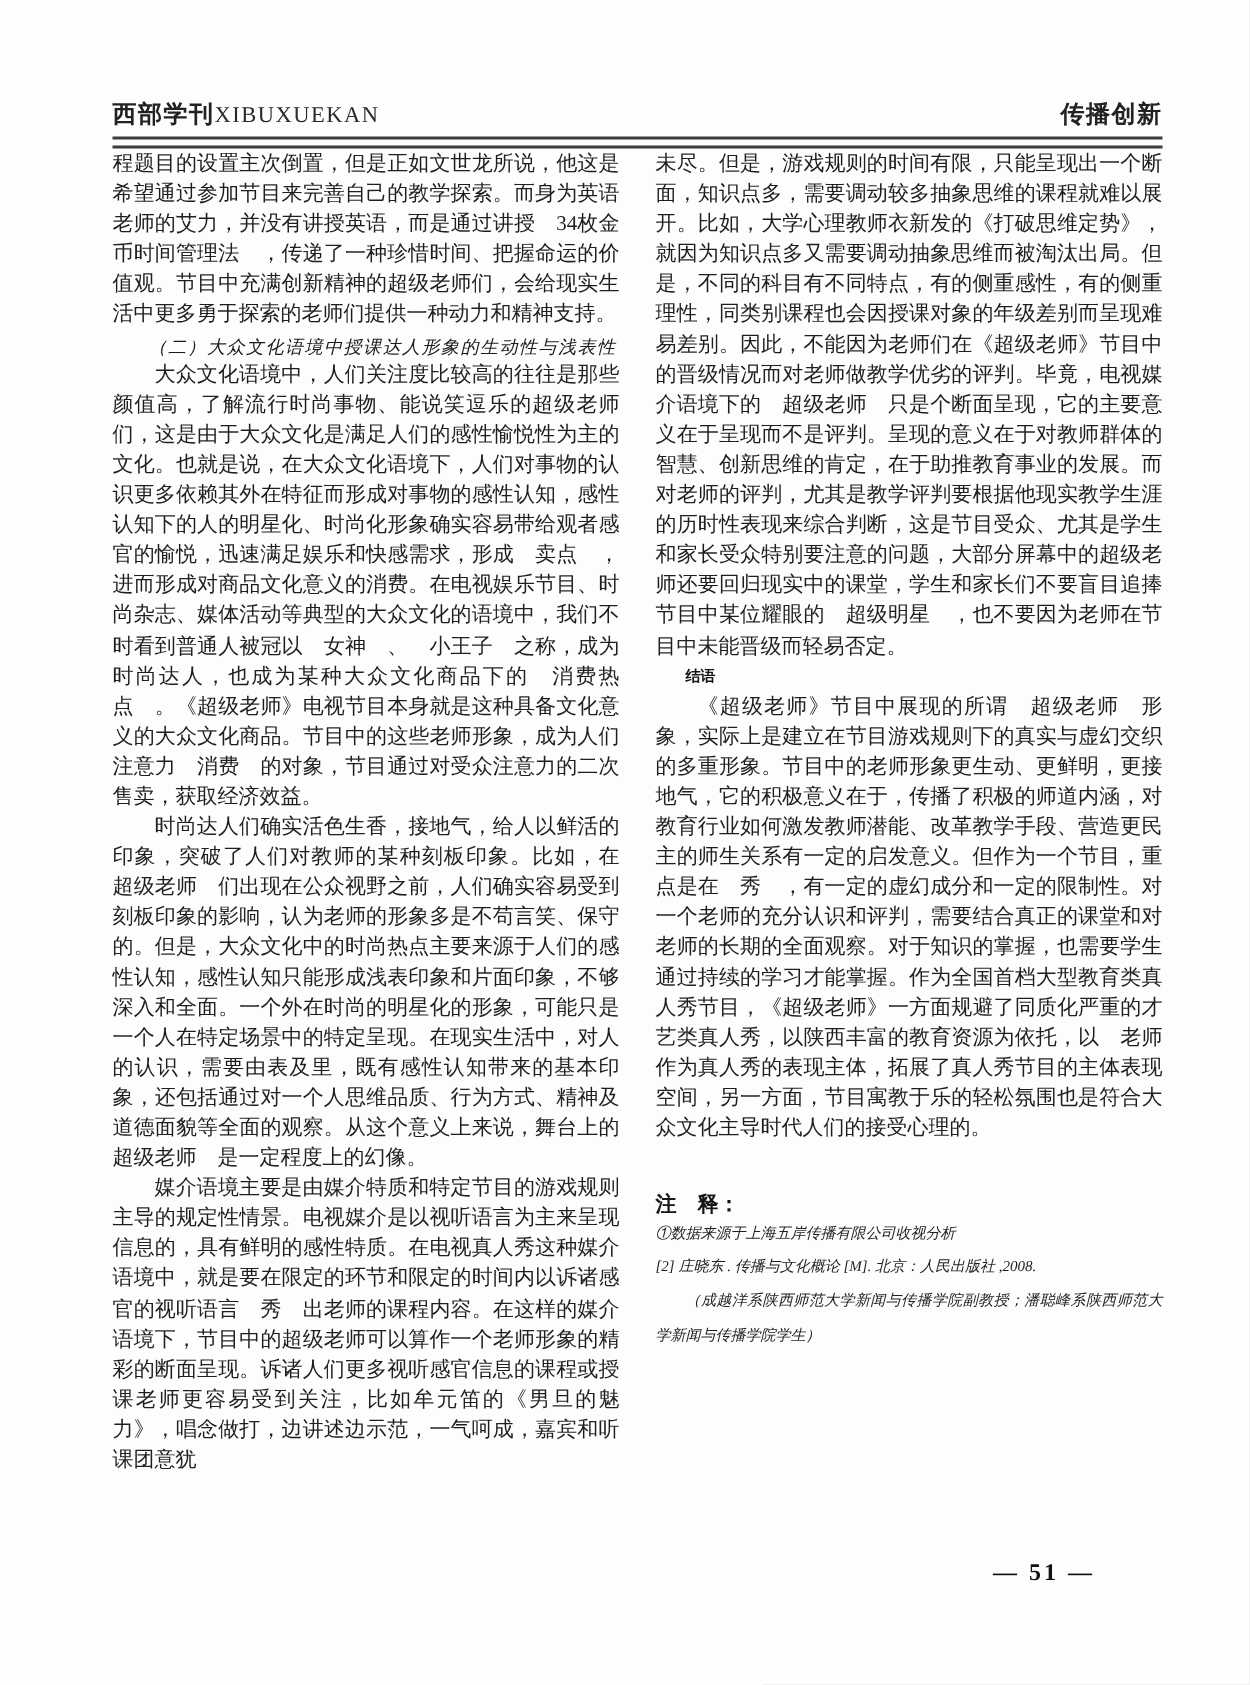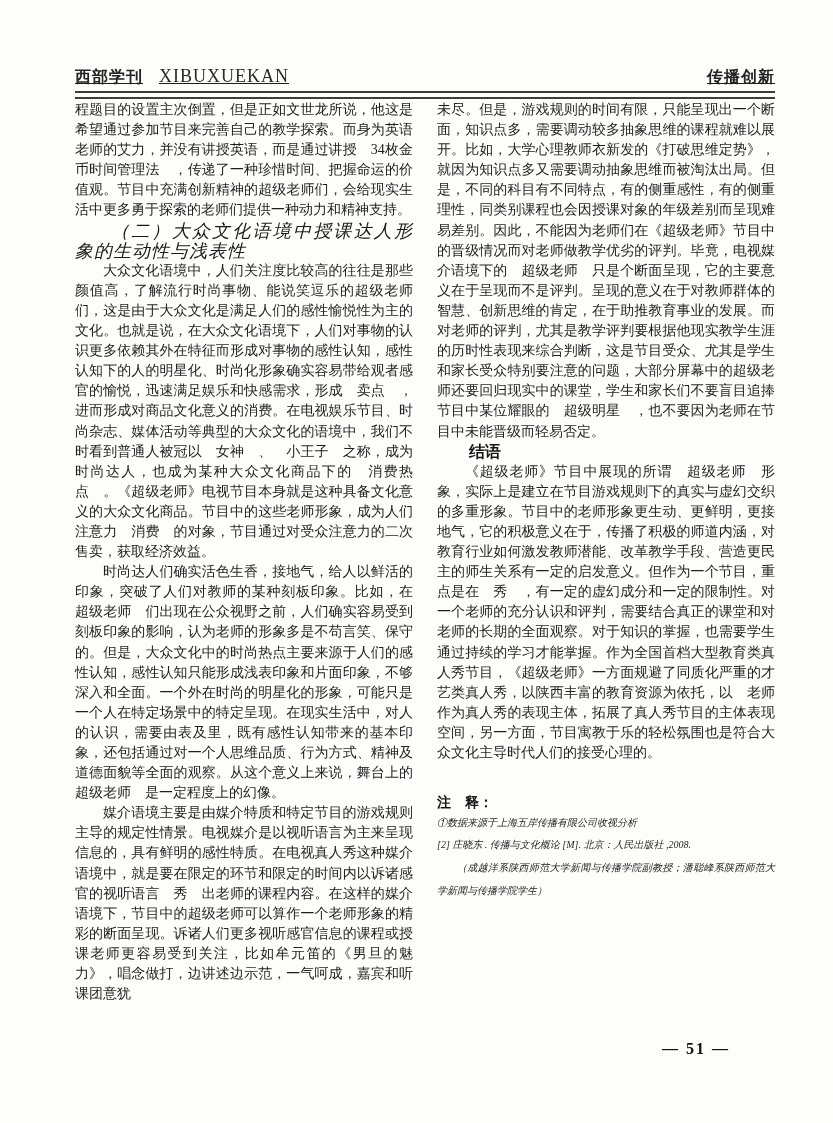--- a/index.html
+++ b/index.html
@@ -7,57 +7,57 @@
     position:relative;
     width:833px;height:1123px;
     background:#fdfdfc;
     margin:0 auto;
     font-family:"Liberation Serif","DejaVu Serif",serif;
     color:#1e1e1e;
     overflow:hidden;
   }
   .header{
     position:absolute;left:75px;right:58px;top:66px;
-    display:flex;justify-content:space-between;align-items:flex-end;text-decoration:underline;
+    display:flex;justify-content:space-between;align-items:flex-end;
   }
   .header-left{display:flex;align-items:baseline;}
   .cn-bold{
     font-family:"Liberation Sans","DejaVu Sans",sans-serif;
     font-weight:bold;font-size:16px;letter-spacing:1px;color:#222;
   }
   .pinyin{
     font-family:"Liberation Serif","DejaVu Serif",serif;
-    font-size:18px;margin-left:16px;letter-spacing:1px;color:#2a2a2a;
+    font-size:15px;letter-spacing:1px;color:#2a2a2a;
   }
   .rule{
     position:absolute;left:75px;right:58px;top:91px;
     height:4px;
     border-top:2.5px solid #3d3d3d;
     border-bottom:2px solid #3d3d3d;
   }
   .columns{
     position:absolute;left:75px;top:100px;width:700px;
     display:flex;gap:24px;
   }
   .col{width:345px;}
   p{margin:0;}
   .b{
     font-size:14px;line-height:20.1px;
     text-align:justify;text-justify:inter-character;
     color:#1e1e1e;
   }
   .ind{text-indent:2em;}
   .khead{
-    font-size:18px;line-height:20.1px;
+    font-size:12px;line-height:20.1px;
     font-style:italic;letter-spacing:1px;
     text-indent:2em;text-align:justify;color:#1a1a1a;
   }
   .bhead{
     font-family:"Liberation Sans","DejaVu Sans",sans-serif;
-    font-weight:bold;font-size:16px;line-height:20.1px;
+    font-weight:bold;font-size:10px;line-height:20.1px;
     text-indent:2em;color:#151515;
   }
   .note-head{
     font-family:"Liberation Sans","DejaVu Sans",sans-serif;
     font-weight:bold;font-size:14px;line-height:20.1px;
     margin-top:29px;color:#151515;
   }
   .kai{
     font-size:10px;line-height:22px;
     font-style:italic;text-align:justify;color:#1e1e1e;

